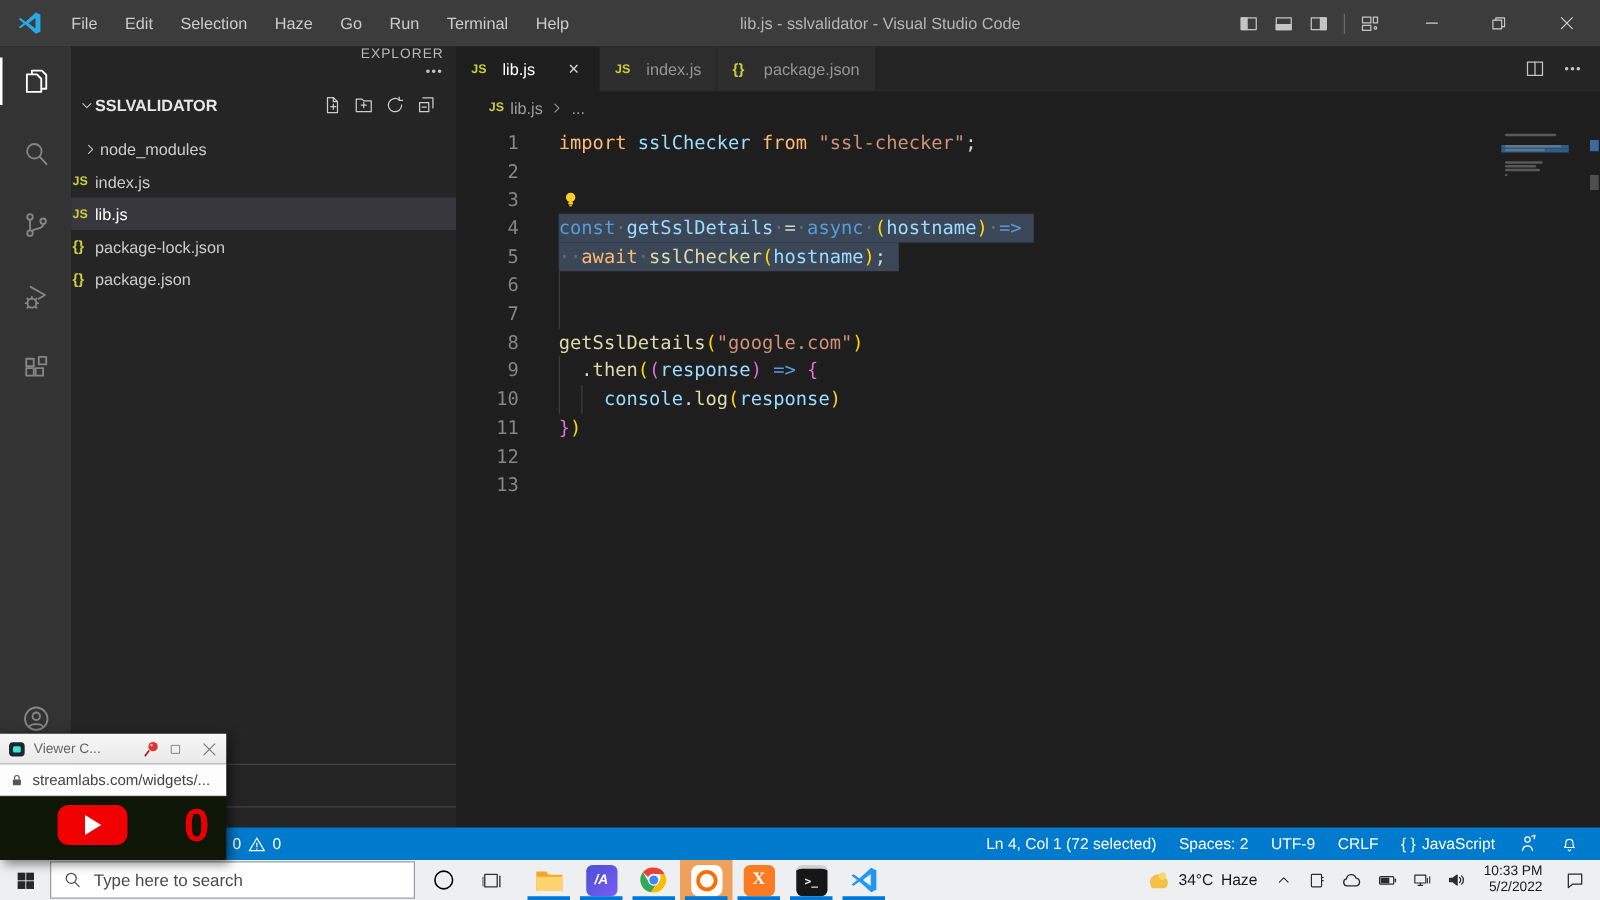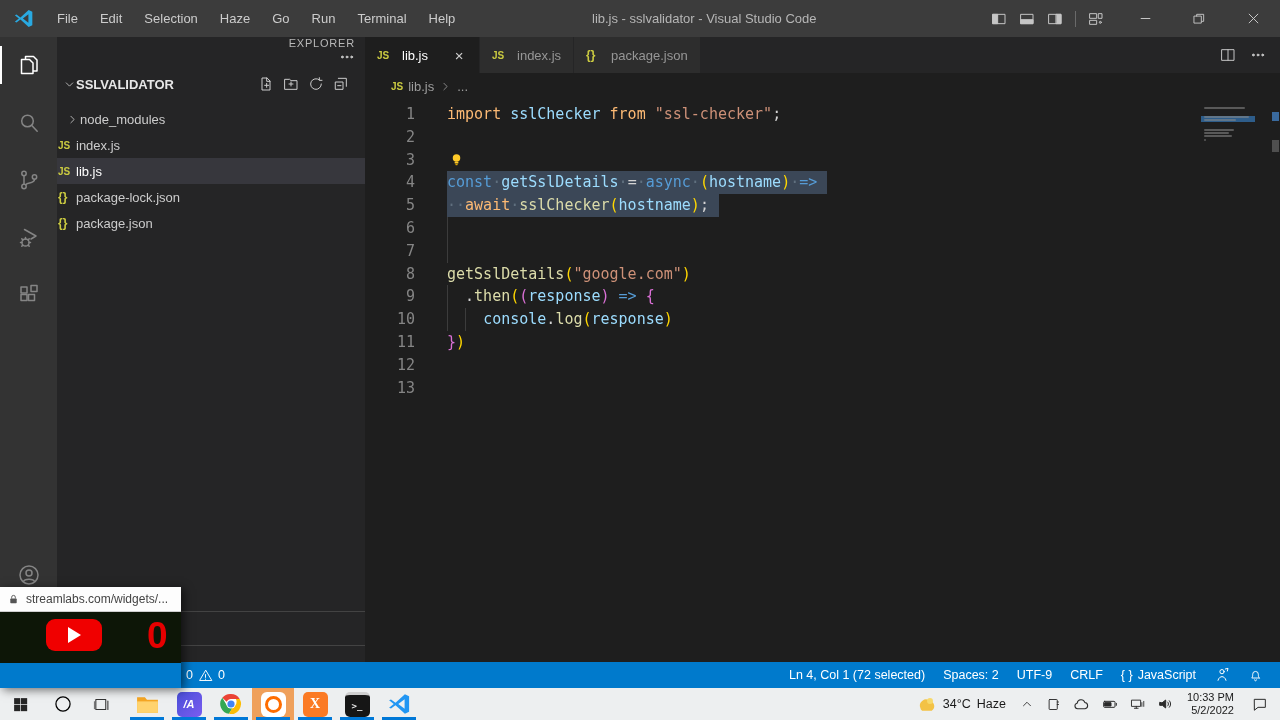--- a/index.html
+++ b/index.html
@@ -478,20 +478,46 @@
         <div class="sb-item">
           <svg viewBox="0 0 24 24" width="15" height="15" fill="none" stroke="currentColor" stroke-width="1.5" stroke-linecap="round" stroke-linejoin="round">
             <path d="M18 16H6c1.5-1.5 1.5-4 1.5-6a4.5 4.5 0 0 1 9 0c0 2 0 4.5 1.5 6z"></path>
             <path d="M10.5 19a1.5 1.5 0 0 0 3 0"></path>
           </svg>
         </div>
       </div>
   </div>
 
   <div class="overlay">
+    <div class="ov-title">
+      <span class="ic" id="ovFav">
+          <svg viewBox="0 0 24 24" width="15" height="15">
+            <rect x="2" y="3" width="20" height="18" rx="5" fill="#1b2631"></rect>
+            <rect x="7" y="8" width="10" height="8" rx="2" fill="#3be8c8"></rect>
+          </svg>
+        </span>
+      <span class="ov-title-text">Viewer C...</span>
+      <span class="ic" id="ovPin" style="margin-left:auto">
+          <svg viewBox="0 0 24 24" width="15" height="15">
+            <path d="M8 14 3.5 20" stroke="#a82020" stroke-width="2.2" stroke-linecap="round"></path>
+            <circle cx="13.5" cy="8.5" r="6" fill="#e03535"></circle>
+            <circle cx="11.5" cy="6.5" r="1.8" fill="#ff9f9f"></circle>
+          </svg>
+        </span>
+      <span class="ov-btn ic" id="ovMax">
+          <svg viewBox="0 0 24 24" width="11" height="11" fill="none" stroke="currentColor" stroke-width="1.5" stroke-linecap="round" stroke-linejoin="round">
+            <rect x="5" y="5" width="14" height="14"></rect>
+          </svg>
+        </span>
+      <span class="ov-btn ic" id="ovClose" style="margin-left:8px">
+          <svg viewBox="0 0 24 24" width="15" height="15" fill="none" stroke="currentColor" stroke-width="1.5" stroke-linecap="round" stroke-linejoin="round">
+            <path d="m5 5 14 14M19 5 5 19"></path>
+          </svg>
+        </span>
+    </div>
     <div class="ov-addr">
       <span class="ic" id="ovLock">
           <svg viewBox="0 0 24 24" width="11" height="13">
             <rect x="5" y="10" width="14" height="10" rx="1.5" fill="#555"></rect>
             <path d="M8 10V7a4 4 0 0 1 8 0v3" fill="none" stroke="#555" stroke-width="2"></path>
           </svg>
         </span>
       <span class="ov-url">streamlabs.com/widgets/...</span>
     </div>
     <div class="ov-content">
@@ -504,20 +530,29 @@
 
   <div class="taskbar">
     <div class="tk-start ic" id="startBtn">
         <svg viewBox="0 0 24 24" width="17" height="17">
           <rect x="3" y="3" width="8.7" height="8.7" fill="#262626"></rect>
           <rect x="12.7" y="3" width="8.7" height="8.7" fill="#262626"></rect>
           <rect x="3" y="12.7" width="8.7" height="8.7" fill="#262626"></rect>
           <rect x="12.7" y="12.7" width="8.7" height="8.7" fill="#262626"></rect>
         </svg>
       </div>
+    <div class="tk-search">
+      <span class="ic" id="tkSearchIc">
+          <svg viewBox="0 0 24 24" width="16" height="16" fill="none" stroke="currentColor" stroke-width="1.5" stroke-linecap="round" stroke-linejoin="round">
+            <circle cx="10.5" cy="10" r="6"></circle>
+            <path d="m15 14.8 5 5.2"></path>
+          </svg>
+        </span>
+      <span>Type here to search</span>
+    </div>
     <div class="tk-circle ic" id="cortana">
         <svg viewBox="0 0 24 24" width="20" height="20" fill="none" stroke="currentColor" stroke-width="1.5" stroke-linecap="round" stroke-linejoin="round">
           <circle cx="12" cy="12" r="8.5"></circle>
         </svg>
       </div>
     <div class="tk-view ic" id="taskview">
         <svg viewBox="0 0 24 24" width="17" height="17" fill="none" stroke="currentColor" stroke-width="1.5" stroke-linecap="round" stroke-linejoin="round">
           <rect x="4" y="5" width="14" height="14"></rect>
           <path d="M21 7v12"></path>
           <path d="M2 8v10" stroke-width="1"></path>

